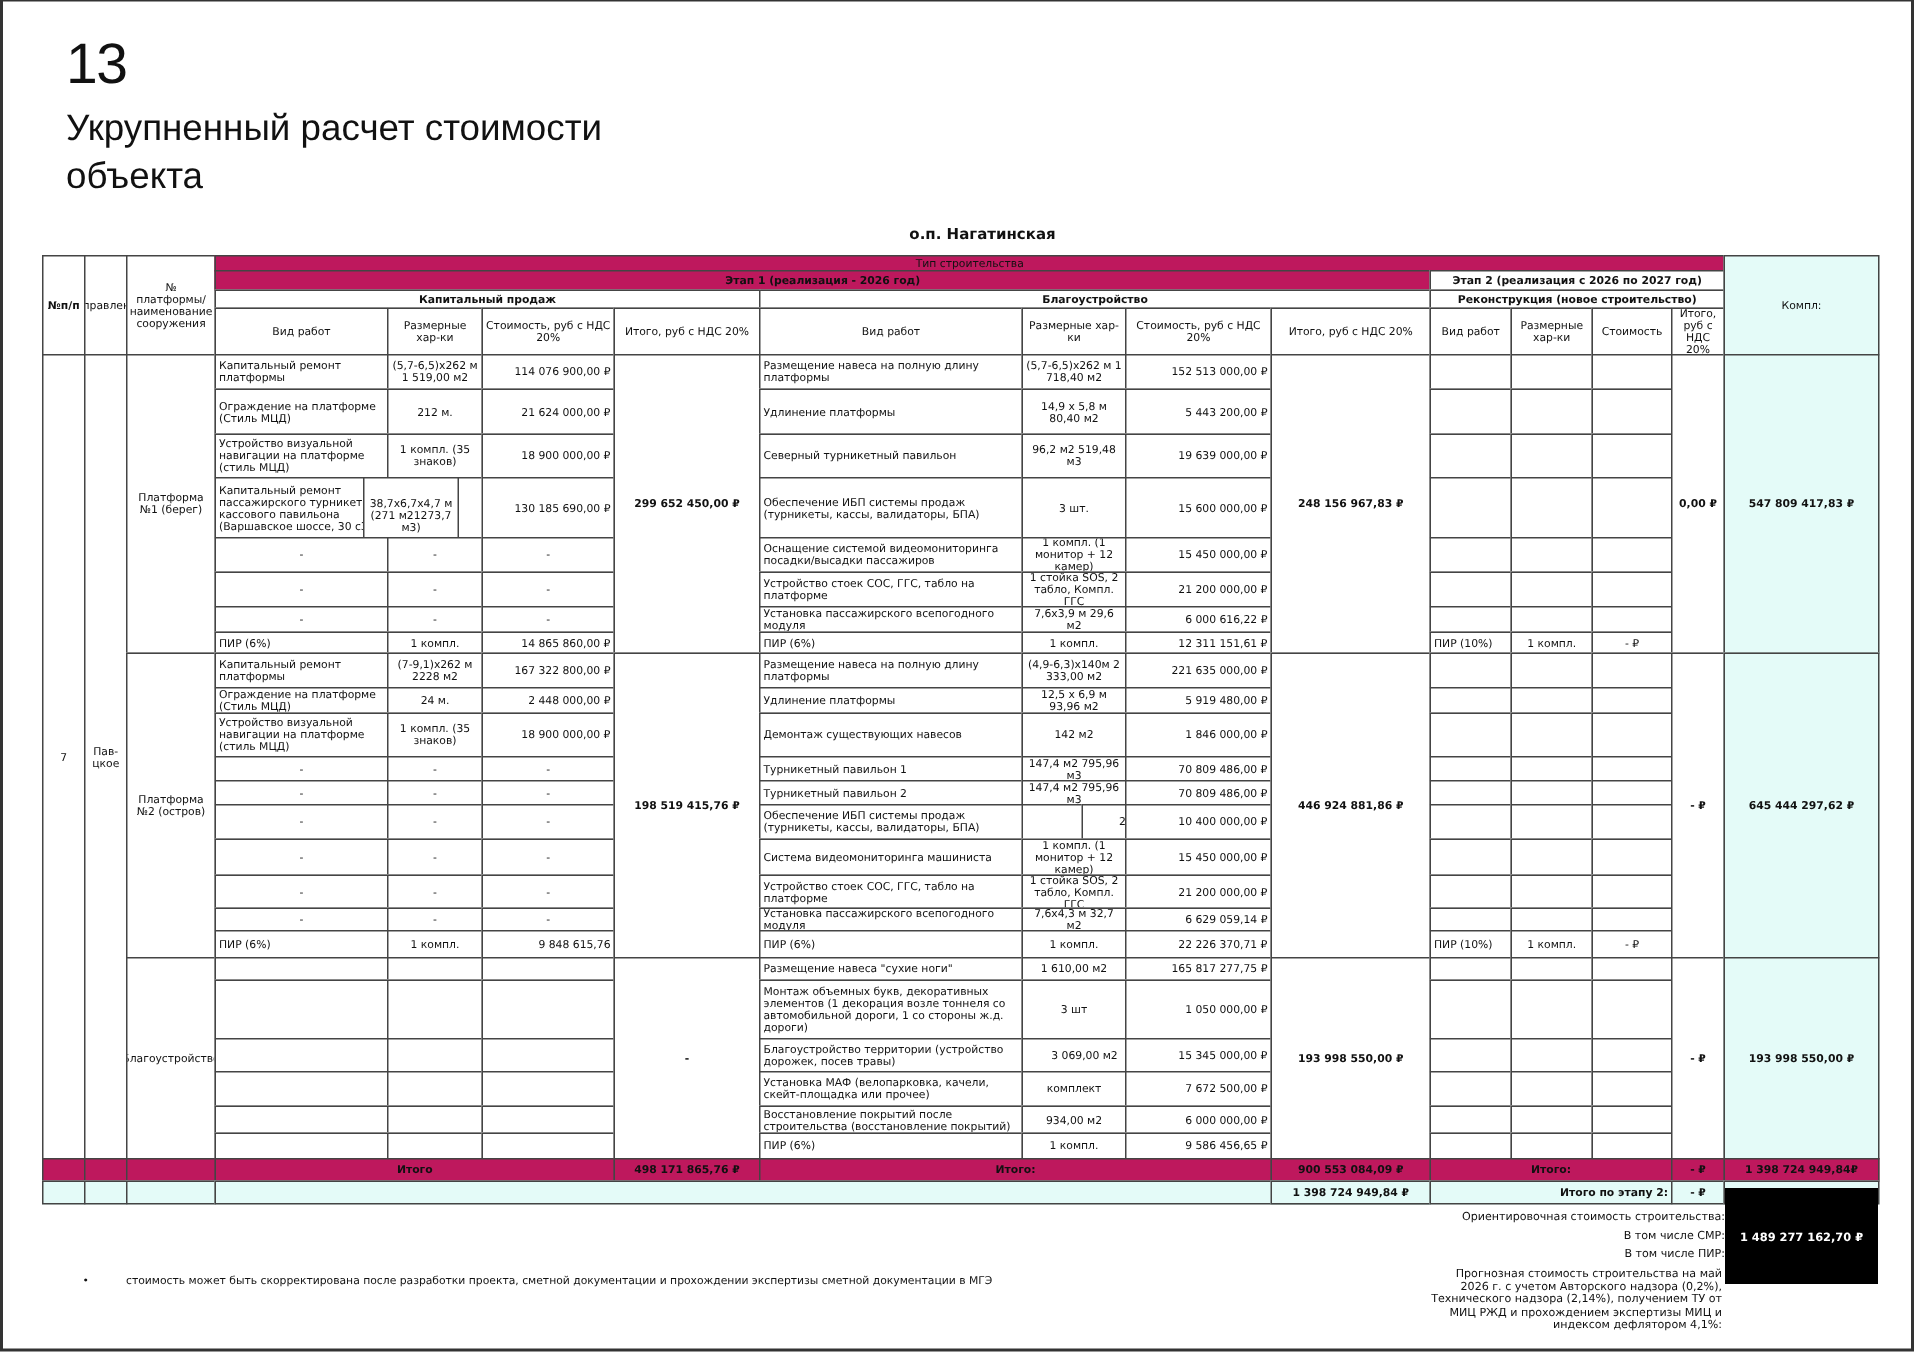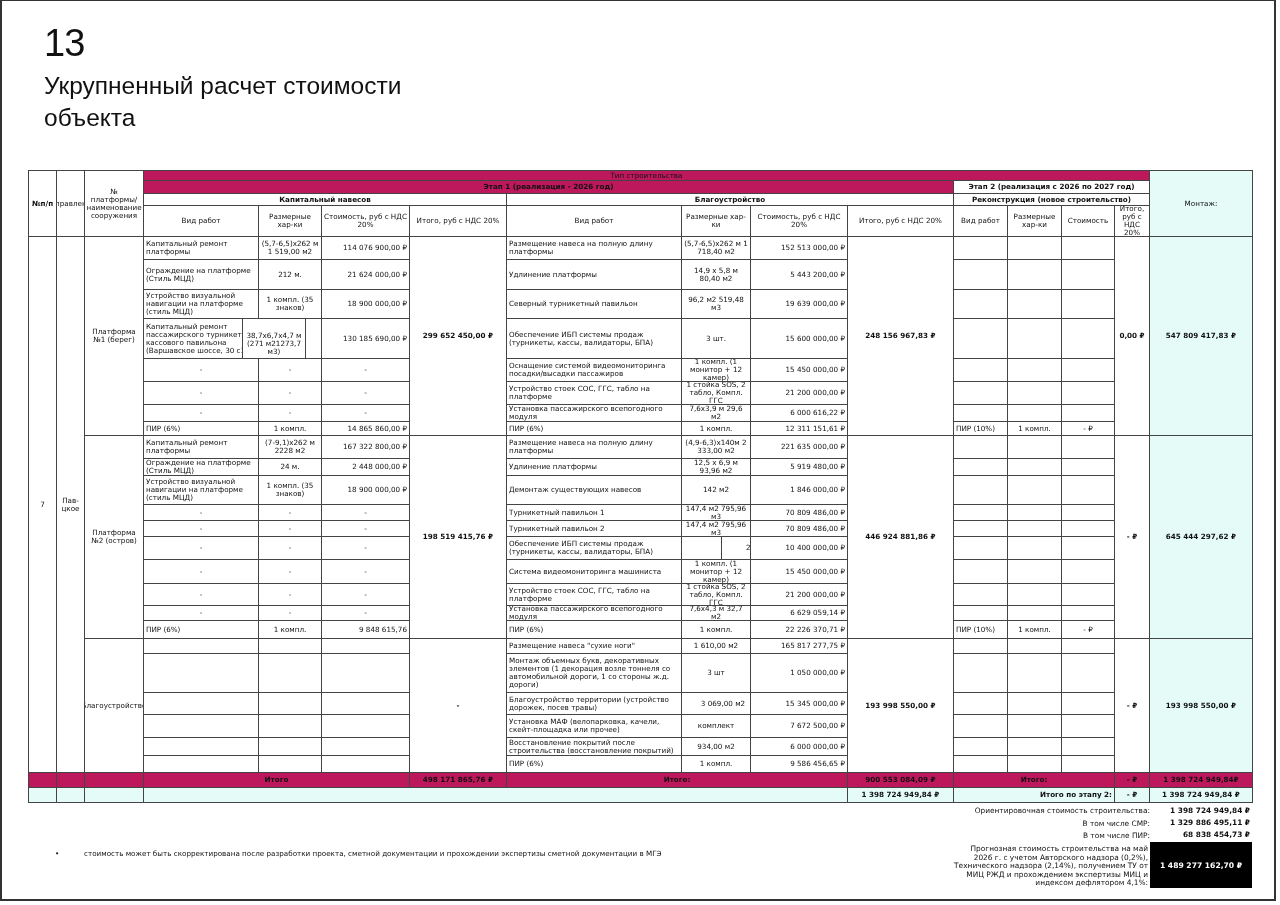--- a/index.html
+++ b/index.html
@@ -10,54 +10,55 @@
   .tbl-title{position:absolute;left:60px;top:151px;width:1190px;text-align:center;font-size:10px;font-weight:bold;line-height:11px;}
   .c{position:absolute;box-sizing:border-box;border:1px solid #444;display:flex;align-items:center;justify-content:center;text-align:center;font-size:7.2px;line-height:8px;padding:0 2px;overflow:hidden;background:#fff;}
   .l{justify-content:flex-start;text-align:left;}
   .r{justify-content:flex-end;text-align:right;}
   .b{font-weight:bold;}
   .g{background:#be185d;}
   .t{background:#e4fbf8;}
   .note{position:absolute;font-size:7.2px;line-height:9px;}
   .sum-l{position:absolute;font-size:7.4px;text-align:right;}
   .sum-v{position:absolute;font-size:7.4px;font-weight:bold;text-align:right;}
-  .black{position:absolute;left:1150px;top:842px;width:102px;height:46px;background:#000;color:#fff;display:flex;align-items:center;justify-content:center;font-size:7.6px;font-weight:bold;}
+  .black{position:absolute;left:1150px;top:792px;width:102px;height:64px;background:#000;color:#fff;display:flex;align-items:center;justify-content:center;font-size:7.6px;font-weight:bold;}
 </style>
 </head>
 <body>
 
 <div class="frame"></div>
 <div class="page-num">13</div>
 <div class="page-title">Укрупненный расчет стоимости объекта</div>
 <div class="tbl-title">
+  <div>о.п. Нагатинская</div>
 </div>
 
 <div id="table">
     <div class="c b" style="left: 28px; width: 29px; top: 170px; height: 67px;">№п/п</div>
     <div class="c " style="left: 56px; width: 29px; top: 170px; height: 67px;">Направление</div>
     <div class="c " style="left: 84px; width: 60px; top: 170px; height: 67px;">№ платформы/наименование сооружения</div>
     <div class="c g" style="left: 143px; width: 1007px; top: 170px; height: 11px;">Тип строительства</div>
     <div class="c b g" style="left: 143px; width: 811px; top: 180px; height: 14px;">Этап 1 (реализация - 2026 год)</div>
     <div class="c b" style="left: 953px; width: 197px; top: 180px; height: 14px;">Этап 2 (реализация с 2026 по 2027 год)</div>
-    <div class="c b" style="left: 143px; width: 364px; top: 193px; height: 13px;">Капитальный навесов</div>
+    <div class="c b" style="left: 143px; width: 364px; top: 193px; height: 13px;">Капитальный продаж</div>
     <div class="c b" style="left: 506px; width: 448px; top: 193px; height: 13px;">Благоустройство</div>
     <div class="c b" style="left: 953px; width: 197px; top: 193px; height: 13px;">Реконструкция (новое строительство)</div>
     <div class="c " style="left: 143px; width: 116px; top: 205px; height: 32px;">Вид работ</div>
     <div class="c " style="left: 258px; width: 64px; top: 205px; height: 32px;">Размерные хар-ки</div>
     <div class="c " style="left: 321px; width: 89px; top: 205px; height: 32px;">Стоимость, руб с НДС 20%</div>
     <div class="c " style="left: 409px; width: 98px; top: 205px; height: 32px;">Итого, руб с НДС 20%</div>
     <div class="c " style="left: 506px; width: 176px; top: 205px; height: 32px;">Вид работ</div>
     <div class="c " style="left: 681px; width: 70px; top: 205px; height: 32px;">Размерные хар-ки</div>
     <div class="c " style="left: 750px; width: 98px; top: 205px; height: 32px;">Стоимость, руб с НДС 20%</div>
     <div class="c " style="left: 847px; width: 107px; top: 205px; height: 32px;">Итого, руб с НДС 20%</div>
     <div class="c " style="left: 953px; width: 55px; top: 205px; height: 32px;">Вид работ</div>
     <div class="c " style="left: 1007px; width: 55px; top: 205px; height: 32px;">Размерные хар-ки</div>
     <div class="c " style="left: 1061px; width: 54px; top: 205px; height: 32px;">Стоимость</div>
     <div class="c " style="left: 1114px; width: 36px; top: 205px; height: 32px;">Итого, руб с НДС 20%</div>
-    <div class="c t" style="left: 1149px; width: 104px; top: 170px; height: 67px;">Монтаж:</div>
+    <div class="c t" style="left: 1149px; width: 104px; top: 170px; height: 67px;">Компл:</div>
     <div class="c " style="left: 28px; width: 29px; top: 236px; height: 537px;">7</div>
     <div class="c " style="left: 56px; width: 29px; top: 236px; height: 537px;">Пав-цкое</div>
     <div class="c " style="left: 84px; width: 60px; top: 236px; height: 200px;">Платформа №1 (берег)</div>
     <div class="c l" style="left: 143px; width: 116px; top: 236px; height: 24px;">Капитальный ремонт платформы</div>
     <div class="c " style="left: 258px; width: 64px; top: 236px; height: 24px;">(5,7-6,5)х262 м 1 519,00 м2</div>
     <div class="c r" style="left: 321px; width: 89px; top: 236px; height: 24px;">114 076 900,00 ₽</div>
     <div class="c l" style="left: 143px; width: 116px; top: 259px; height: 31px;">Ограждение на платформе (Стиль МЦД)</div>
     <div class="c " style="left: 258px; width: 64px; top: 259px; height: 31px;">212 м.</div>
     <div class="c r" style="left: 321px; width: 89px; top: 259px; height: 31px;">21 624 000,00 ₽</div>
     <div class="c l" style="left: 143px; width: 116px; top: 289px; height: 30px;">Устройство визуальной навигации на платформе (стиль МЦД)</div>

